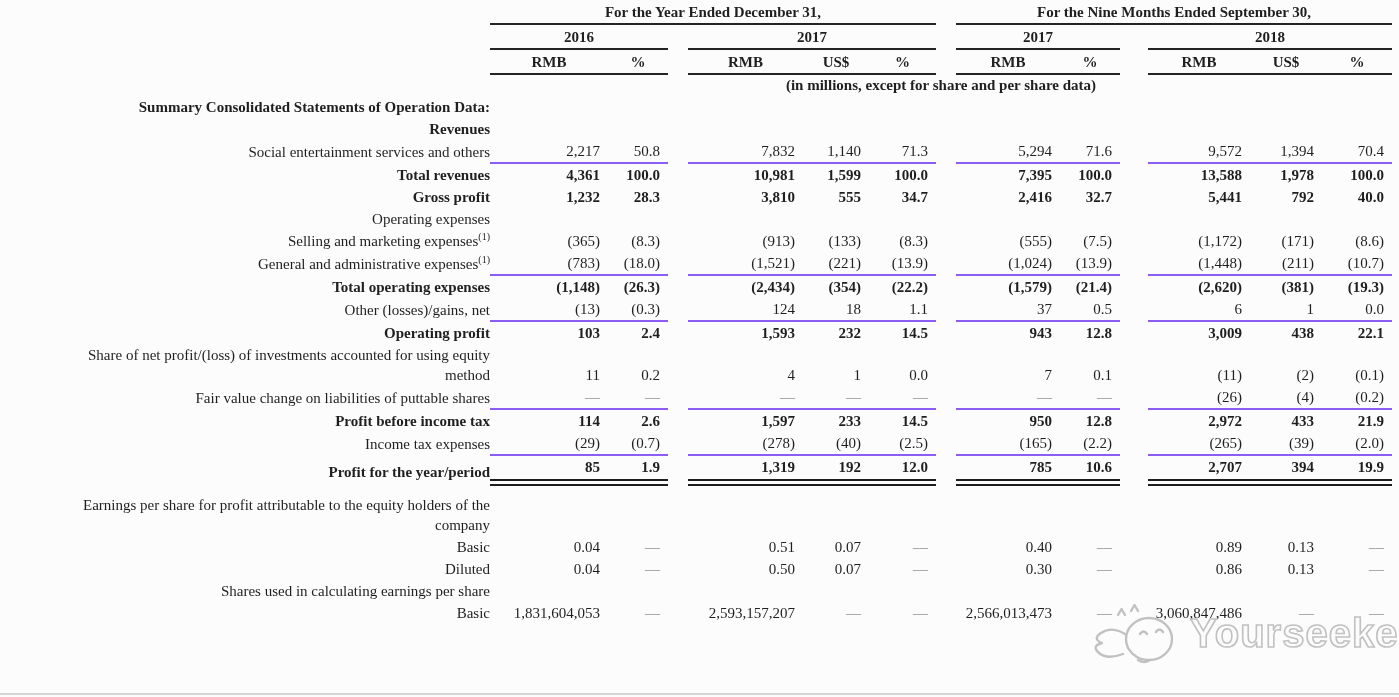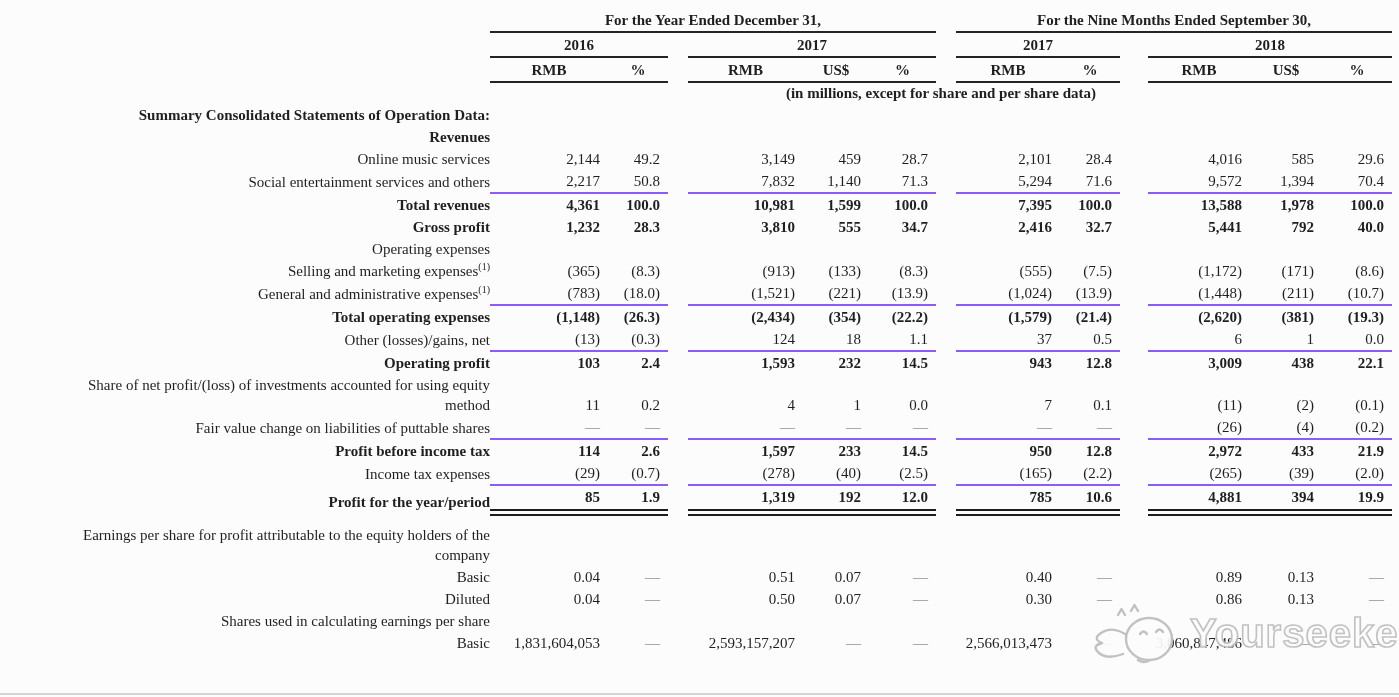--- a/index.html
+++ b/index.html
@@ -1,21 +1,21 @@
 <!DOCTYPE html>
 <html><head>
 <meta charset="utf-8">
 <style>
   html,body{margin:0;padding:0;}
   body{
     width:1399px;height:697px;overflow:hidden;position:relative;
     background:#fcfcfc;color:#1f1f1f;
     font-family:"Liberation Serif","DejaVu Serif",serif;
   }
-  .page{position:absolute;inset:0;padding-top:8px;border-radius:29px;}
+  .page{position:absolute;inset:0;border-radius:29px;}
   table{border-collapse:collapse;table-layout:fixed;width:1392px;}
   td{font-size:15px;line-height:20px;padding:1px 8px 1px 0;vertical-align:bottom;white-space:nowrap;}
   td.num{text-align:right;}
   td.lbl{padding:1px 0 1px 8px;text-align:right;}
   td.lbl.ind{padding-left:42px;}
   .l2{padding-left:28px;}
   tr.b td{font-weight:bold;}
   tr.gt td{padding-top:12px;}
   thead td{font-weight:bold;text-align:center;padding:2px 0 1px 0;}
   thead td.gh,thead td.yh,thead td.ch{border-bottom:2px solid #242424;}
@@ -95,36 +95,20 @@
     <tbody>
         <tr class="b">
           <td class="lbl"><span>Summary Consolidated Statements of Operation Data:</span></td>
           <td colspan="13"></td>
         </tr>
         <tr class="b">
           <td class="lbl"><span>Revenues</span></td>
           <td colspan="13"></td>
         </tr>
         <tr>
-          <td class="lbl ind"><span>Online music services</span></td>
-          <td class="num">2,144</td>
-          <td class="num">49.2</td>
-          <td></td>
-          <td class="num">3,149</td>
-          <td class="num">459</td>
-          <td class="num">28.7</td>
-          <td></td>
-          <td class="num">2,101</td>
-          <td class="num">28.4</td>
-          <td></td>
-          <td class="num">4,016</td>
-          <td class="num">585</td>
-          <td class="num">29.6</td>
-        </tr>
-        <tr>
           <td class="lbl ind"><span>Social entertainment services and others</span></td>
           <td class="num ru">2,217</td>
           <td class="num ru">50.8</td>
           <td></td>
           <td class="num ru">7,832</td>
           <td class="num ru">1,140</td>
           <td class="num ru">71.3</td>
           <td></td>
           <td class="num ru">5,294</td>
           <td class="num ru">71.6</td>
@@ -318,21 +302,21 @@
           <td class="num ru2">85</td>
           <td class="num ru2">1.9</td>
           <td></td>
           <td class="num ru2">1,319</td>
           <td class="num ru2">192</td>
           <td class="num ru2">12.0</td>
           <td></td>
           <td class="num ru2">785</td>
           <td class="num ru2">10.6</td>
           <td></td>
-          <td class="num ru2">4,881</td>
+          <td class="num ru2">2,707</td>
           <td class="num ru2">394</td>
           <td class="num ru2">19.9</td>
         </tr>
         <tr class="gt">
           <td class="lbl"><span>Earnings per share for profit attributable to the equity holders of the</span><div class="l2">company</div></td>
           <td colspan="13"></td>
         </tr>
         <tr>
           <td class="lbl ind"><span>Basic</span></td>
           <td class="num">0.04</td>

